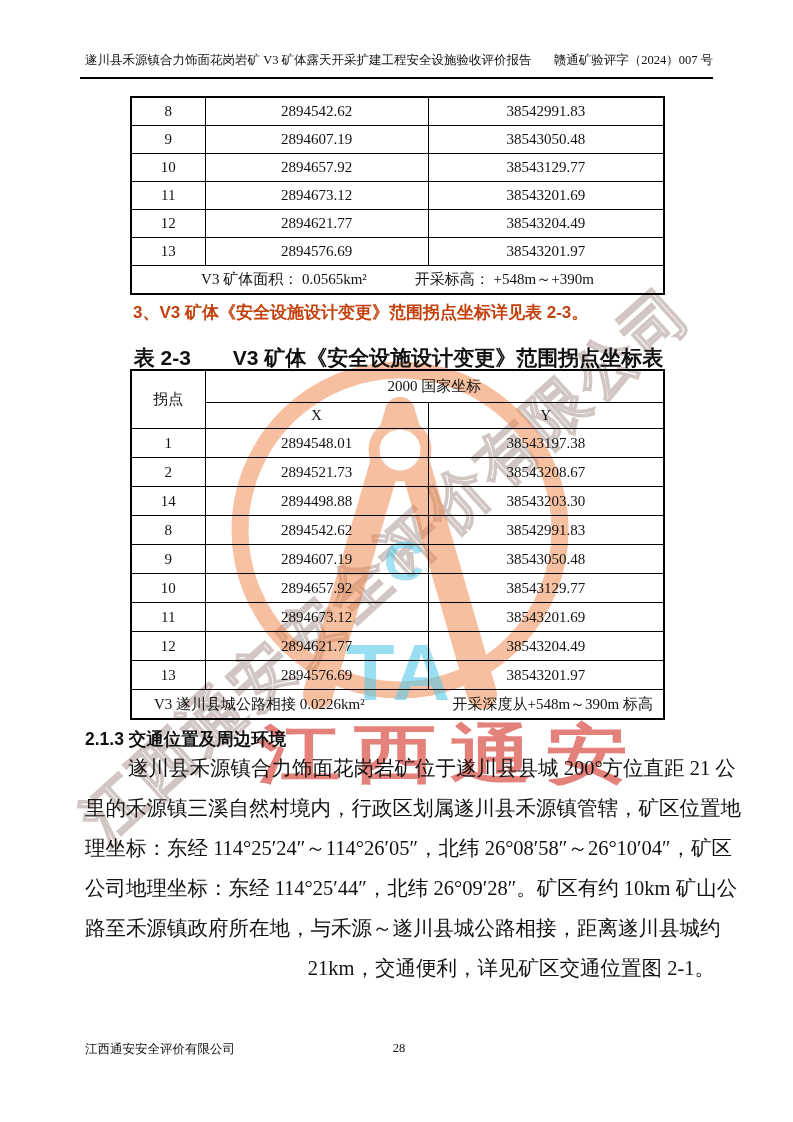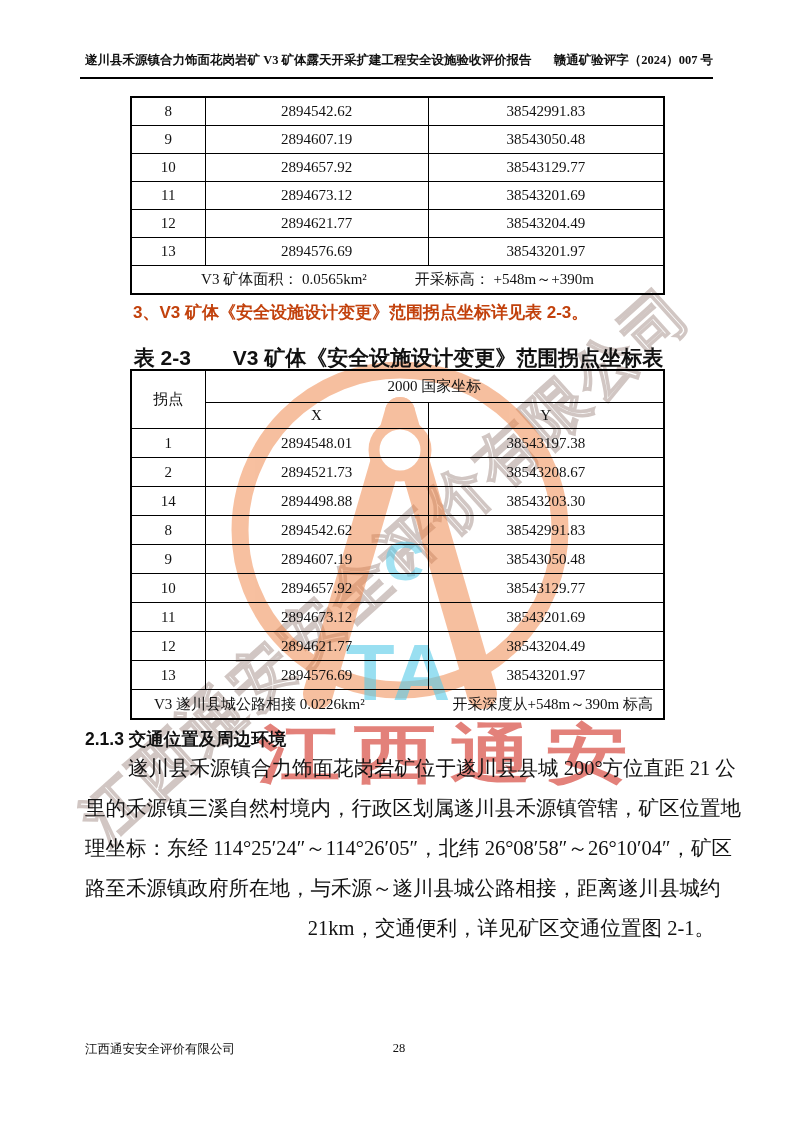--- a/index.html
+++ b/index.html
@@ -3,21 +3,21 @@
 <meta charset="utf-8">
 <style>
   html,body{margin:0;padding:0;background:#888;}
   .page{position:relative;width:793px;height:1122px;background:#ffffff;overflow:hidden;
         font-family:"Liberation Serif", serif;color:#111;}
   .content{position:absolute;inset:0;z-index:1;}
   .wm-layer{position:absolute;inset:0;z-index:0;}
 
   
   .hdr{position:absolute;left:85px;top:52px;width:628px;display:flex;
-       justify-content:space-between;font-size:12.5px;font-weight:bold;white-space:nowrap;}
+       justify-content:space-between;font-size:12.5px;font-weight:normal;white-space:nowrap;}
   .hdr-rule{position:absolute;left:80px;top:77px;width:633px;border-top:2px solid #000;}
 
   
   table{border-collapse:collapse;table-layout:fixed;width:533px;background:transparent;}
   .doc-table{position:absolute;left:130px;}
   #table1{top:96px;}
   #table2{top:369px;}
   td,th{border:1px solid #000;text-align:center;vertical-align:middle;
         font-size:15px;font-weight:normal;padding:0;overflow:hidden;}
   #table1 td{height:27px;}
@@ -205,20 +205,21 @@
         </tr>
       </tbody>
     </table>
 
     <div class="h213">2.1.3 交通位置及周边环境</div>
 
     <div class="para">
       <div class="ln first">遂川县禾源镇合力饰面花岗岩矿位于遂川县县城 200°方位直距 21 公</div>
       <div class="ln">里的禾源镇三溪自然村境内，行政区划属遂川县禾源镇管辖，矿区位置地</div>
       <div class="ln">理坐标：东经 114°25′24″～114°26′05″，北纬 26°08′58″～26°10′04″，矿区</div>
+      <div class="ln">公司地理坐标：东经 114°25′44″，北纬 26°09′28″。矿区有约 10km 矿山公</div>
       <div class="ln">路至禾源镇政府所在地，与禾源～遂川县城公路相接，距离遂川县城约</div>
       <div class="ln">21km，交通便利，详见矿区交通位置图 2-1。</div>
     </div>
 
     <div class="foot-page">28</div>
     <div class="foot-company">江西通安安全评价有限公司</div>
 
   </div>
 </div>
 

